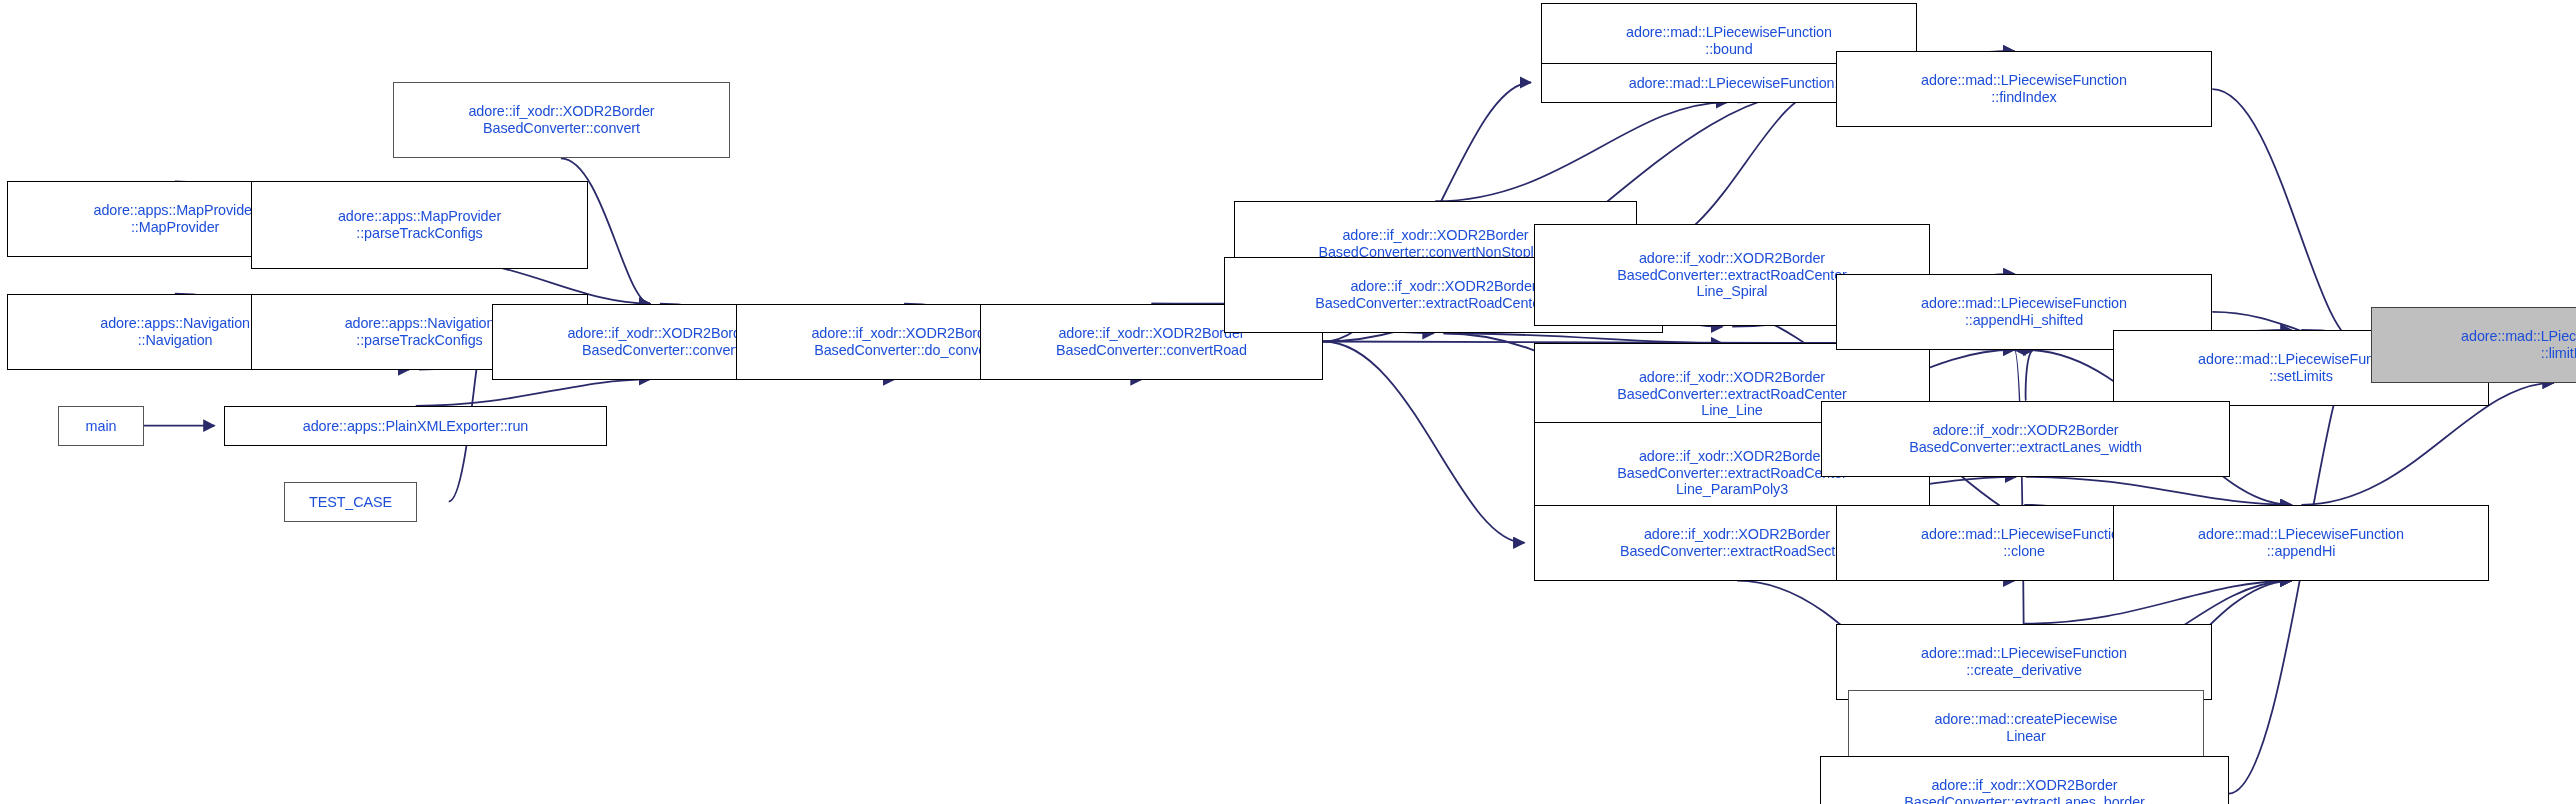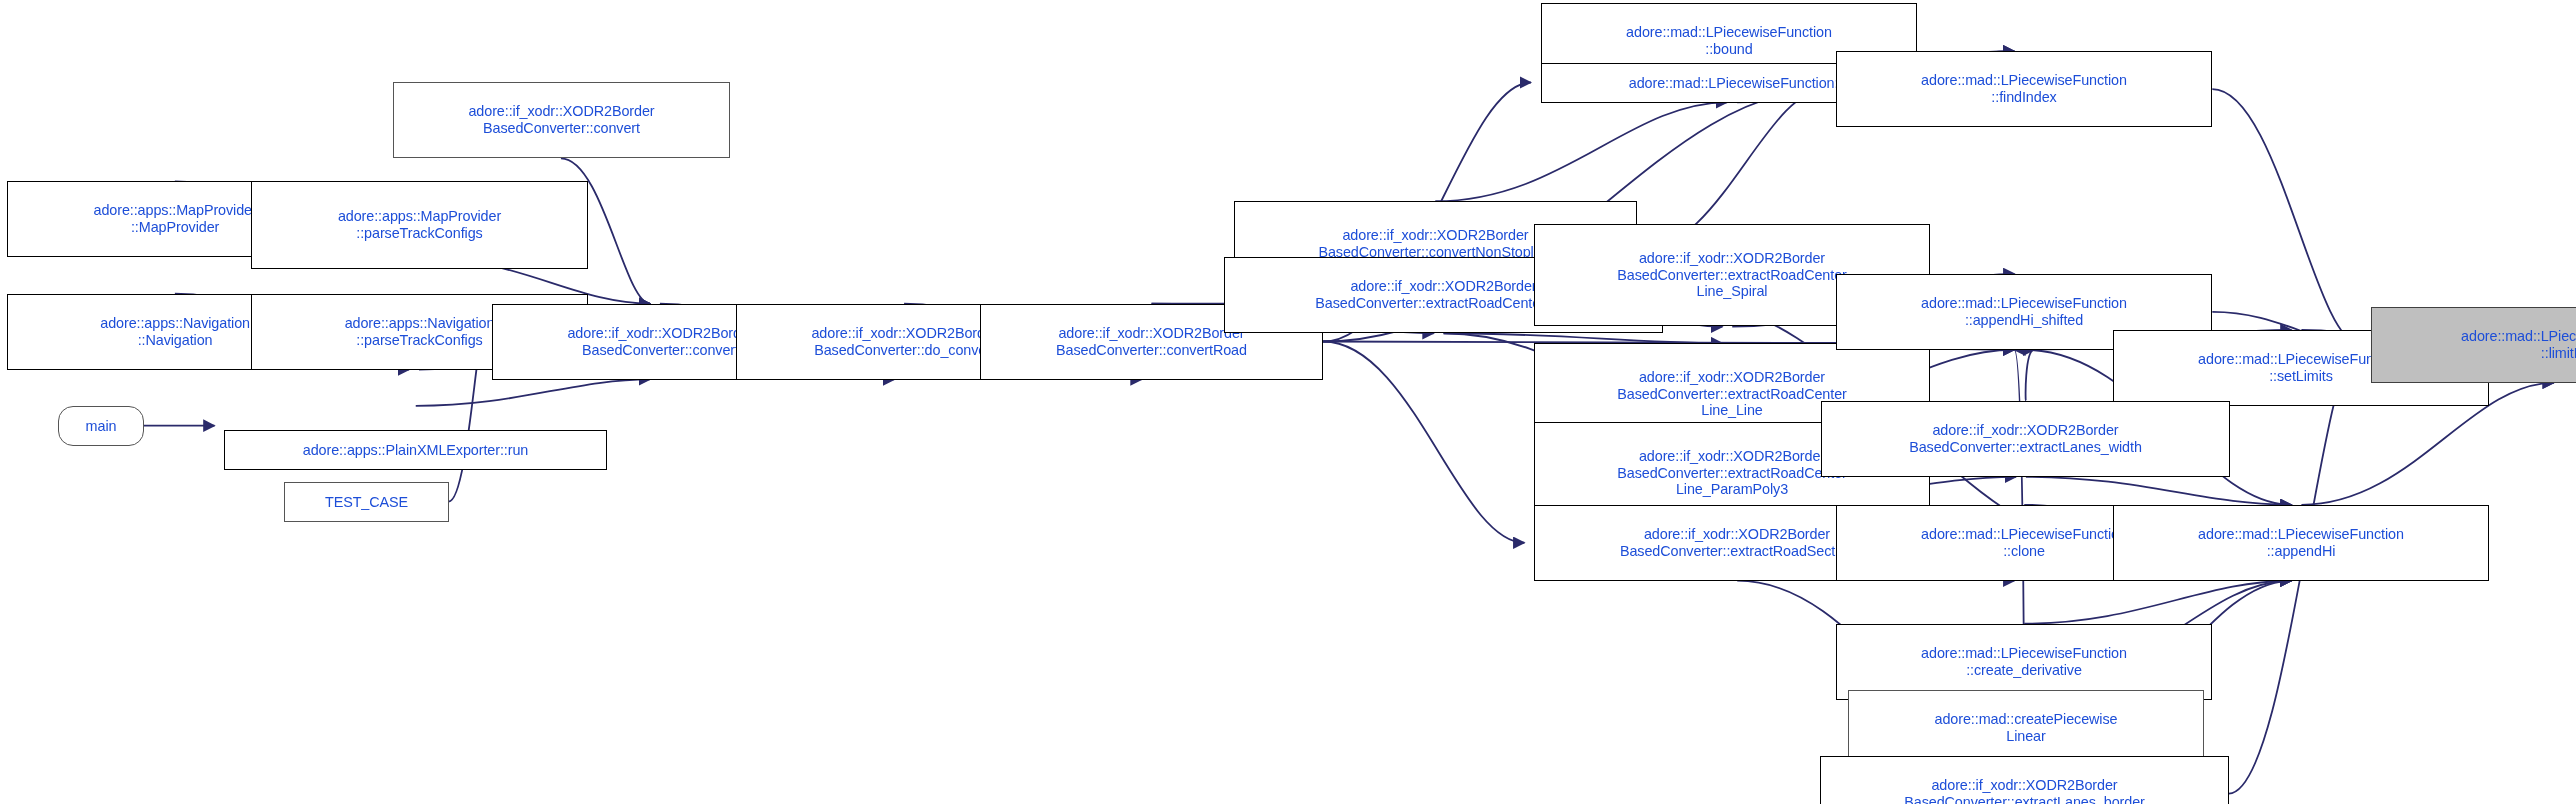--- a/index.html
+++ b/index.html
@@ -125,23 +125,23 @@
       <div class="node gray-border" style="left: 393px; top: 82px; width: 337px; height: 76px;"><span class="node-label">adore::if_xodr::XODR2Border
 BasedConverter::convert</span></div>
       <div class="node" style="left: 6.6px; top: 181px; width: 337px; height: 76px;"><span class="node-label">adore::apps::MapProvider
 ::MapProvider</span></div>
       <div class="node" style="left: 251px; top: 181px; width: 337px; height: 88px;"><span class="node-label">adore::apps::MapProvider
 ::parseTrackConfigs</span></div>
       <div class="node" style="left: 6.6px; top: 294px; width: 337px; height: 76px;"><span class="node-label">adore::apps::Navigation
 ::Navigation</span></div>
       <div class="node" style="left: 251px; top: 294px; width: 337px; height: 76px;"><span class="node-label">adore::apps::Navigation
 ::parseTrackConfigs</span></div>
-      <div class="node gray-border" style="left: 58px; top: 406px; width: 86px; height: 40px; border-radius: 15px;"><span class="node-label">main</span></div>
-      <div class="node" style="left: 224px; top: 406px; width: 383px; height: 40px; margin-top: 24px;"><span class="node-label">adore::apps::PlainXMLExporter::run</span></div>
-      <div class="node gray-border" style="left: 284px; top: 482px; width: 165px; height: 40px;"><span class="node-label">TEST_CASE</span></div>
+      <div class="node gray-border" style="left: 58px; top: 406px; width: 86px; height: 40px;"><span class="node-label">main</span></div>
+      <div class="node" style="left: 224px; top: 406px; width: 383px; height: 40px;"><span class="node-label">adore::apps::PlainXMLExporter::run</span></div>
+      <div class="node gray-border" style="left: 284px; top: 482px; width: 133px; height: 40px;"><span class="node-label">TEST_CASE</span></div>
       <div class="node" style="left: 492px; top: 304px; width: 337px; height: 76px;"><span class="node-label">adore::if_xodr::XODR2Border
 BasedConverter::convert</span></div>
       <div class="node" style="left: 736px; top: 304px; width: 337px; height: 76px;"><span class="node-label">adore::if_xodr::XODR2Border
 BasedConverter::do_convert</span></div>
       <div class="node" style="left: 980px; top: 304px; width: 343px; height: 76px;"><span class="node-label">adore::if_xodr::XODR2Border
 BasedConverter::convertRoad</span></div>
       <div class="node" style="left: 1234px; top: 201px; width: 403px; height: 102px;"><span class="node-label">adore::if_xodr::XODR2Border
 BasedConverter::convertNonStopline
 Signals</span></div>
       <div class="node" style="left: 1541px; top: 3.3px; width: 376px; height: 76px;"><span class="node-label">adore::mad::LPiecewiseFunction

